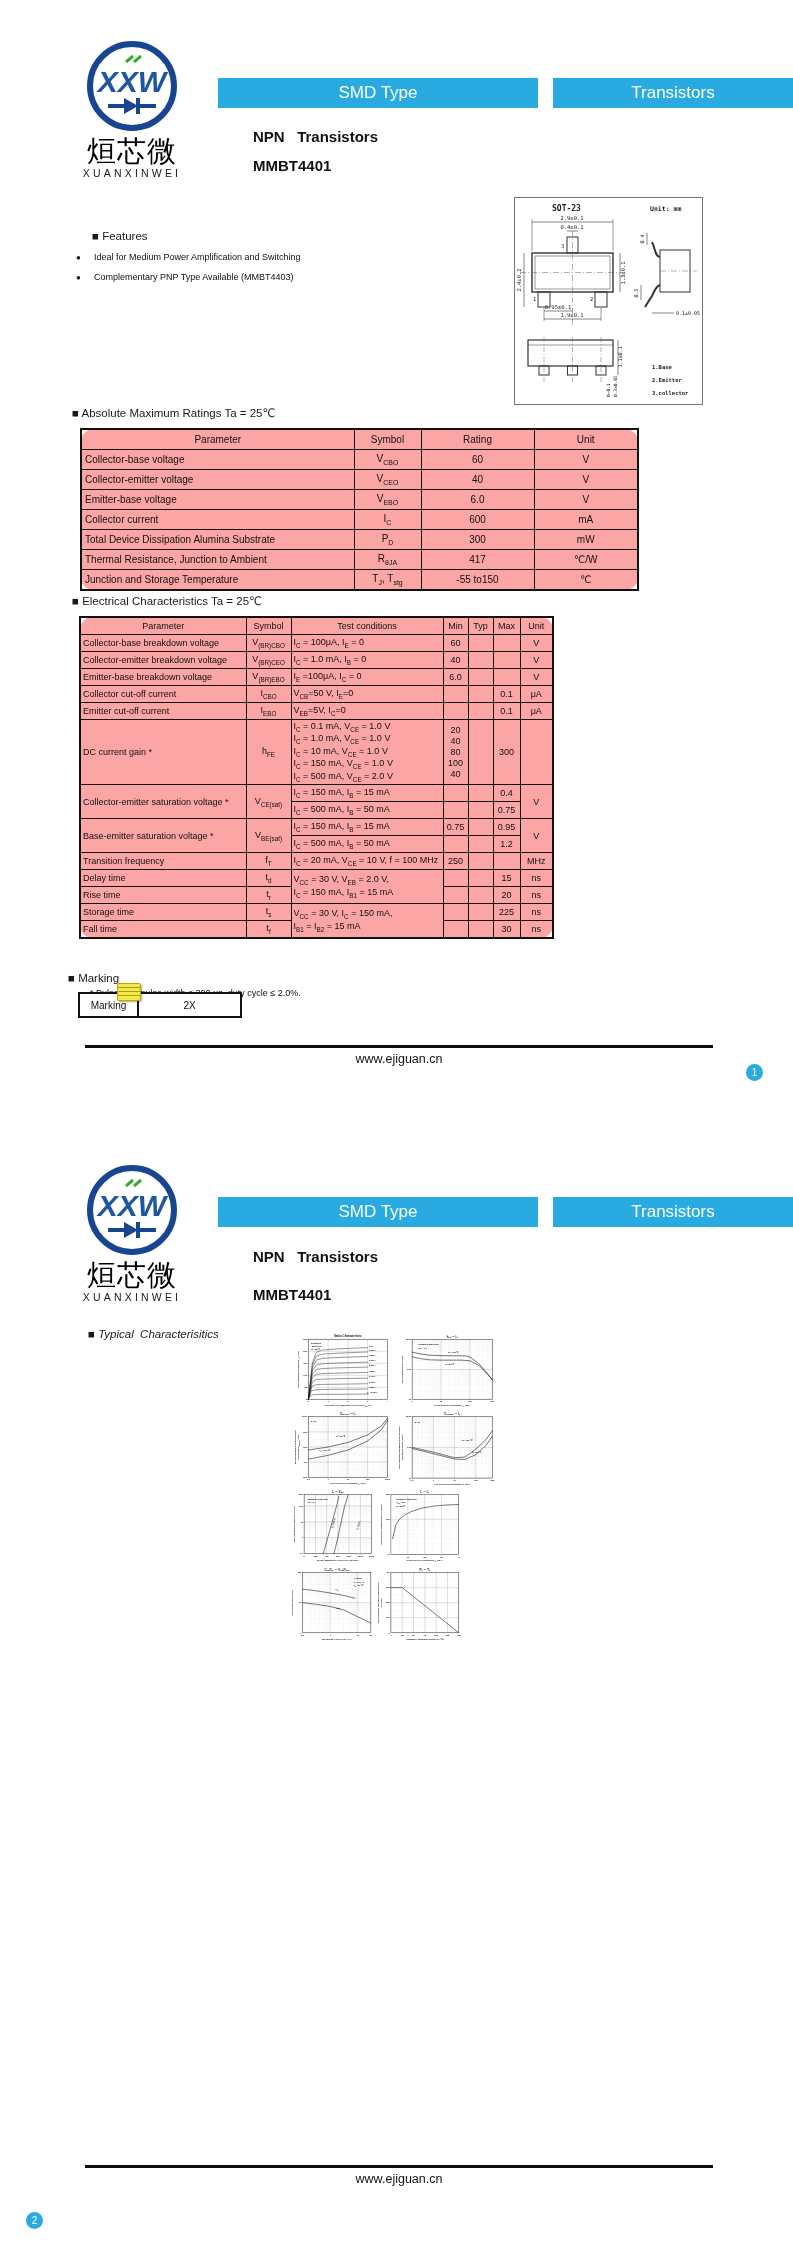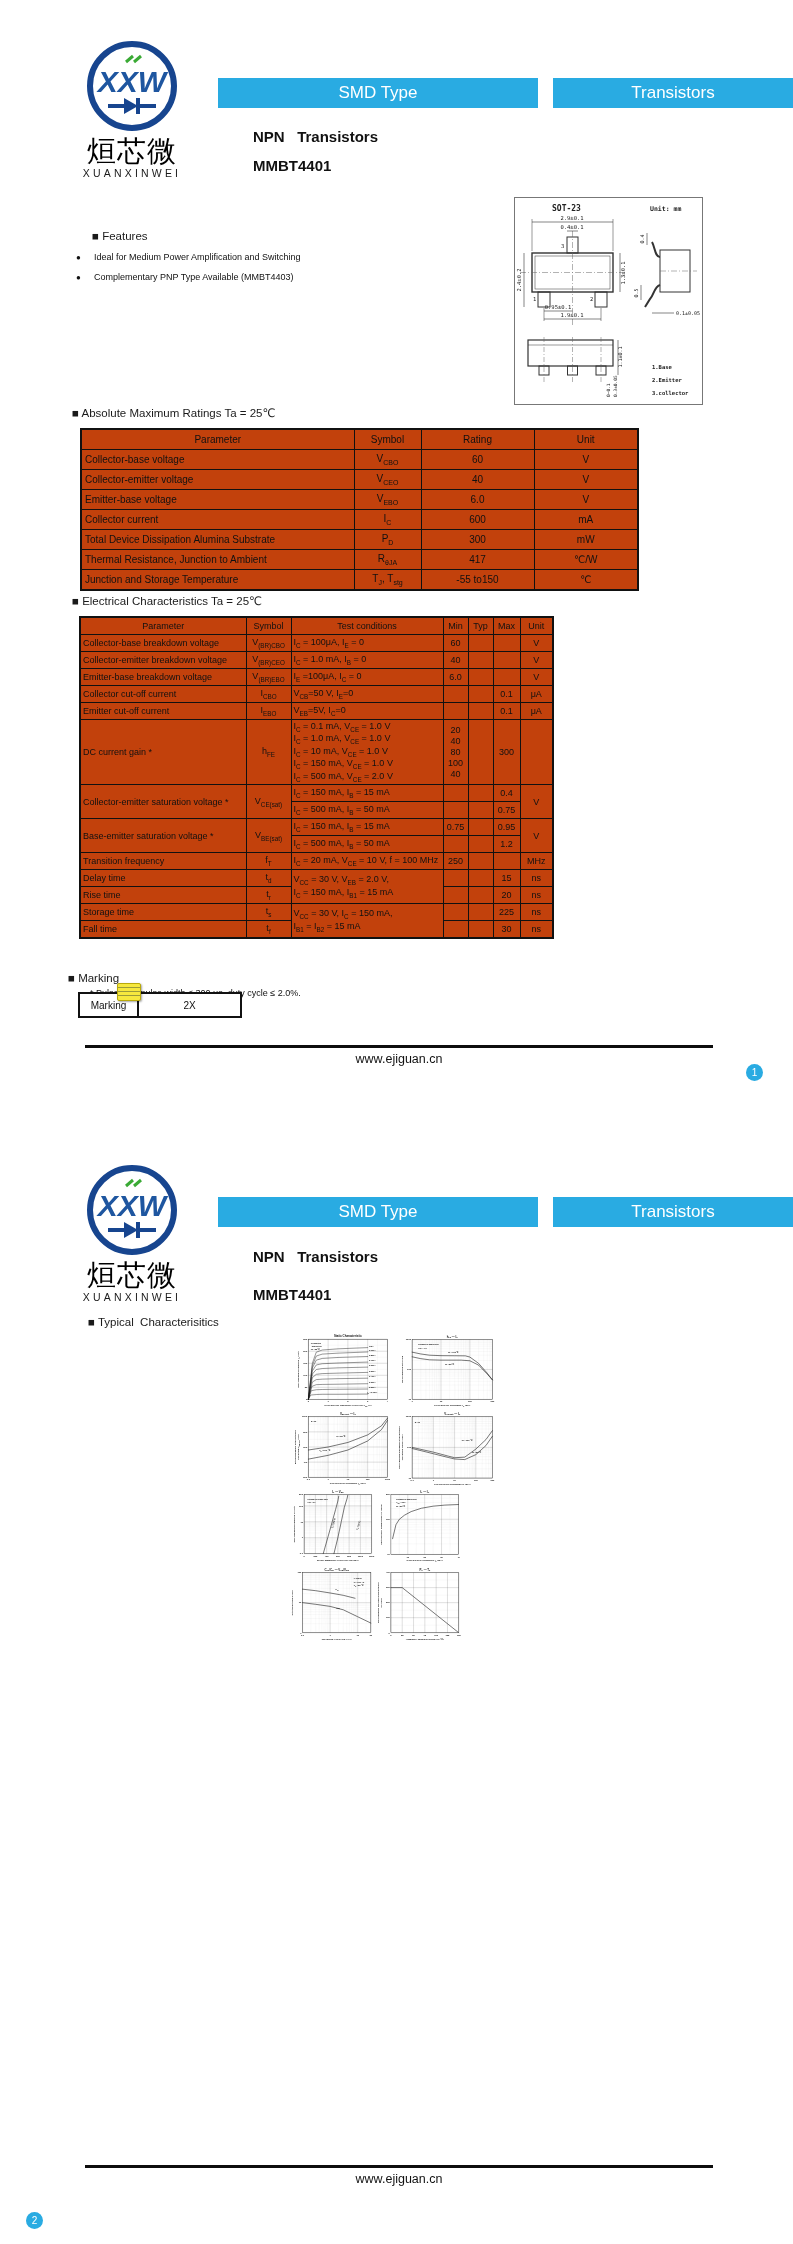--- a/index.html
+++ b/index.html
@@ -9,21 +9,21 @@
   #page1{top:0;height:1122px;}
   #page2{top:1122px;height:1122px;}
   .logo{width:140px;text-align:center;}
   .logo-cn{font-size:29px;font-weight:normal;letter-spacing:1px;line-height:1.05;color:#000;}
   .logo-en{font-size:10.5px;letter-spacing:3.2px;color:#1a1a1a;margin-top:1px;}
   .bar{background:#29abe2;color:#fff;height:30px;line-height:30px;text-align:center;font-size:17px;}
   .doc-title{font-size:15px;font-weight:bold;white-space:pre;width:250px;}
   .sec-h{font-size:11.5px;color:#1a1a1a;white-space:pre;}
   .feat-item{font-size:9px;white-space:pre;}
   .feat-dot{font-size:8px;display:inline-block;width:18px;}
-  table{border-collapse:collapse;table-layout:fixed;background:#c2410c;}
+  table{border-collapse:collapse;table-layout:fixed;background:#fca5a5;border-radius:16px;}
   .dtable{border:2.5px solid #111;}
   .dtable td,.dtable th{border:1.5px solid #111;font-weight:normal;text-align:center;vertical-align:middle;padding:1px 3px;overflow:hidden;}
   .amr th,.amr td{font-size:10px;height:17px;}
   .ec th,.ec td{font-size:9px;height:14px;padding:1px 2px;}
   .dtable td.l{text-align:left;}
   .dtable td div{line-height:1.22;}
   sub{font-size:0.7em;}
   .note{font-size:9px;}
   .mark-box{display:flex;border:2.5px solid #111;width:160px;height:22px;font-size:10px;background:#fff;}
   .mark-c1{width:57px;border-right:2px solid #111;display:flex;align-items:center;justify-content:center;}
@@ -385,21 +385,21 @@
     <div class="logo-cn">烜芯微</div>
     <div class="logo-en">XUANXINWEI</div>
   </div>
 
   <div class="abs bar" style="left:218px;top:75px;width:320px;"><span>SMD Type</span></div>
   <div class="abs bar" style="left:553px;top:75px;width:240px;"><span>Transistors</span></div>
 
   <div class="abs doc-title" style="left:253px;top:126px;">NPN   Transistors</div>
   <div class="abs doc-title" style="left:253px;top:164px;">MMBT4401</div>
 
-  <div class="abs sec-h" style="left:88px;top:194px;">■ Typical  Characterisitics</div>
+  <div class="abs sec-h" style="left:88px;top:206px;font-style:italic;">■ Typical  Characterisitics</div>
 
   <svg id="charts" class="abs" style="left:0;top:206px;" width="793" height="834" viewBox="0 1328 793 2162">
       <g>
         <line x1="193.625" y1="1357" x2="193.625" y2="1513" stroke="#999" stroke-width="0.4" stroke-dasharray="1 1.6"></line>
         <line x1="244.875" y1="1357" x2="244.875" y2="1513" stroke="#999" stroke-width="0.4" stroke-dasharray="1 1.6"></line>
         <line x1="296.125" y1="1357" x2="296.125" y2="1513" stroke="#999" stroke-width="0.4" stroke-dasharray="1 1.6"></line>
         <line x1="347.375" y1="1357" x2="347.375" y2="1513" stroke="#999" stroke-width="0.4" stroke-dasharray="1 1.6"></line>
         <line x1="168" y1="1497.4" x2="373" y2="1497.4" stroke="#999" stroke-width="0.4" stroke-dasharray="1 1.6"></line>
         <line x1="168" y1="1466.2" x2="373" y2="1466.2" stroke="#999" stroke-width="0.4" stroke-dasharray="1 1.6"></line>
         <line x1="168" y1="1435" x2="373" y2="1435" stroke="#999" stroke-width="0.4" stroke-dasharray="1 1.6"></line>

